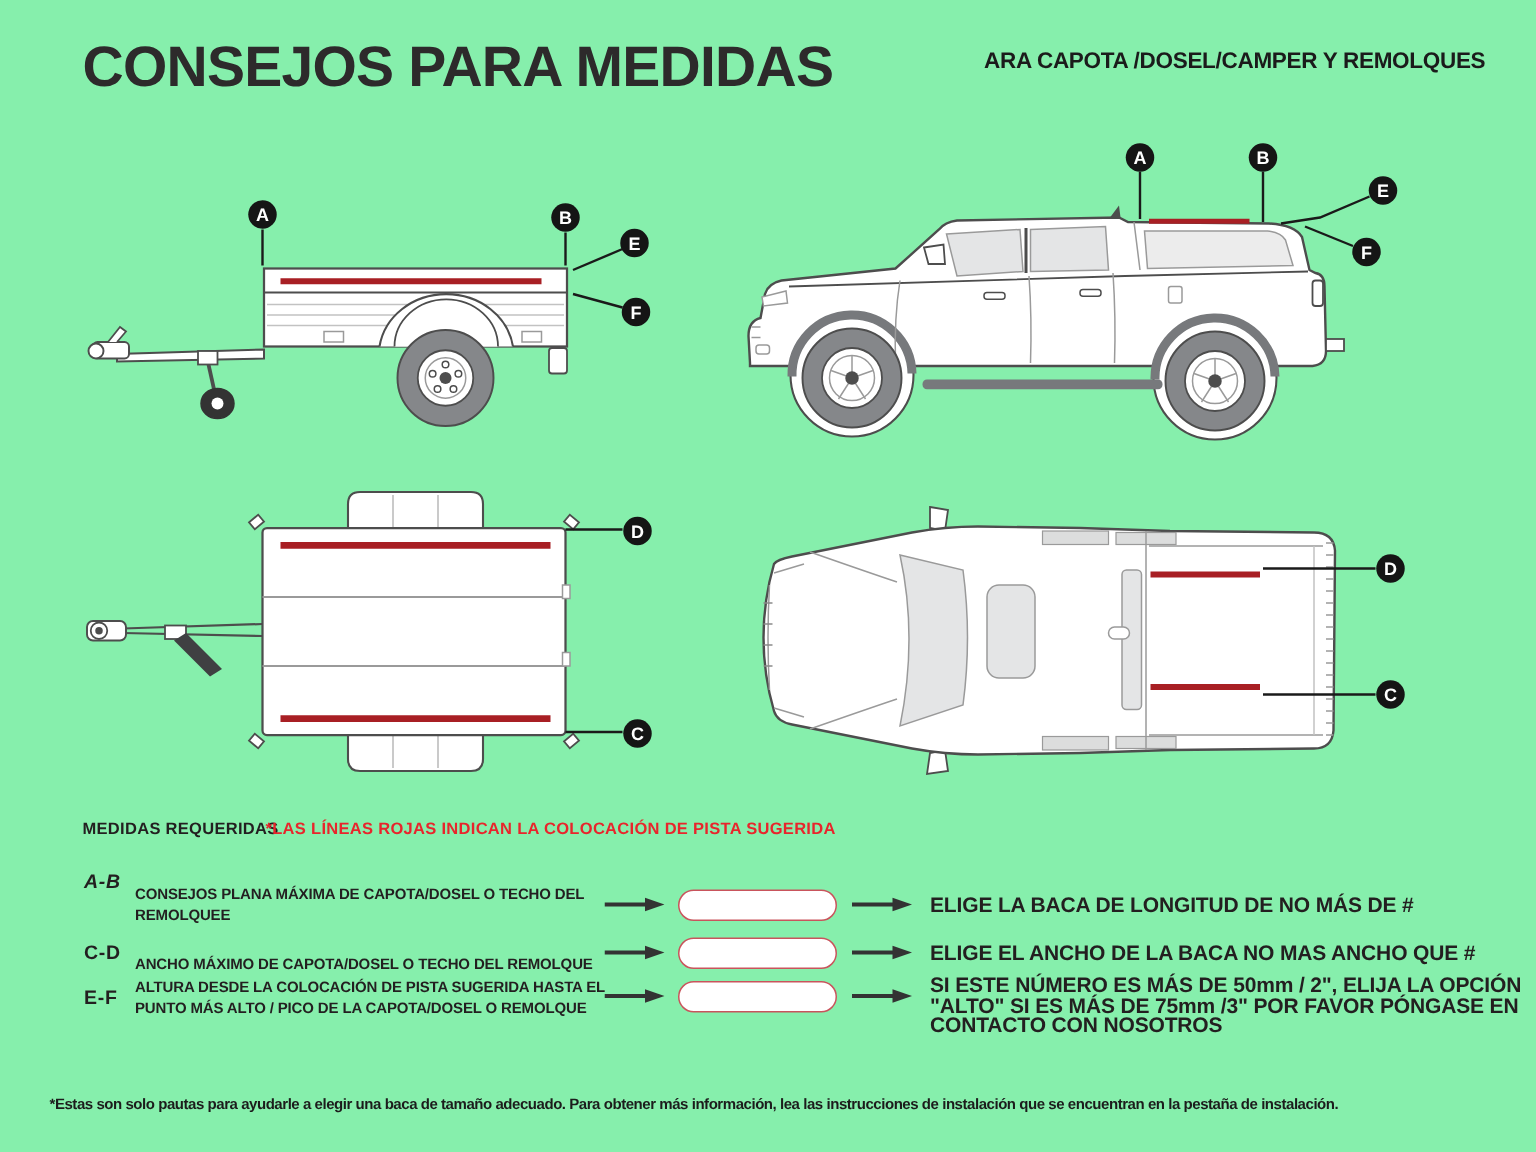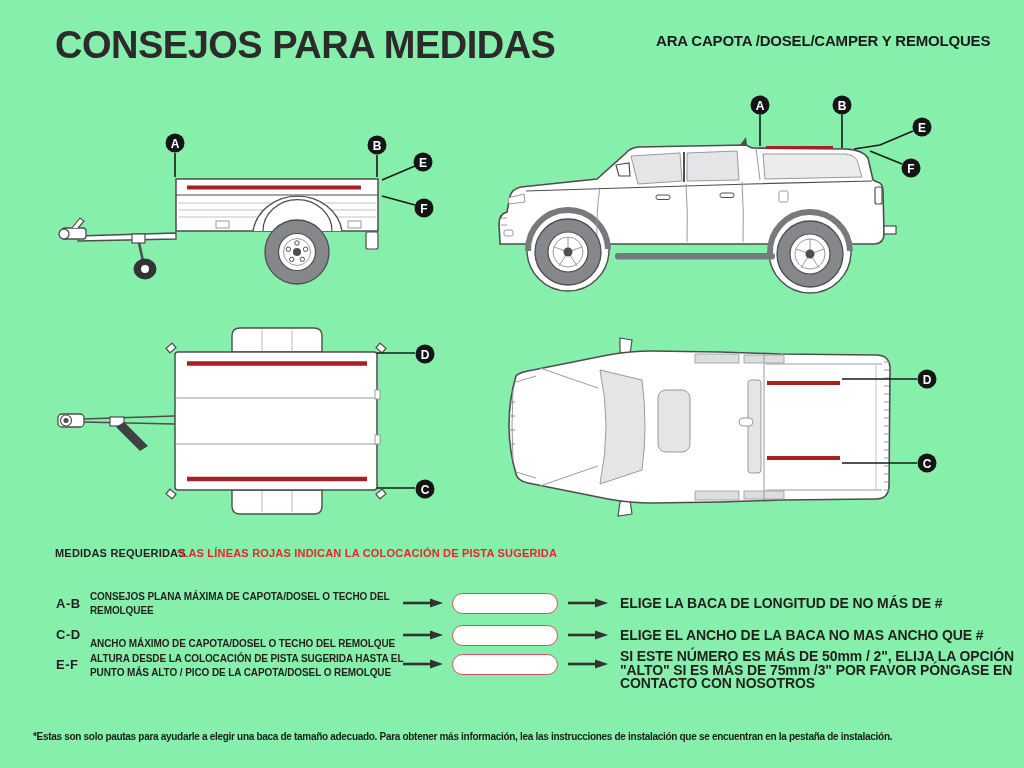--- a/index.html
+++ b/index.html
@@ -264,21 +264,21 @@
       </g>
     <g>
         <circle class="marker-circle" cx="447" cy="133" r="9.5"></circle>
         <text class="marker-letter" x="447" y="137.5">C</text>
       </g>
   </svg>
 
   <div class="sec-label">MEDIDAS REQUERIDAS</div>
   <div class="sec-note">*LAS LÍNEAS ROJAS INDICAN LA COLOCACIÓN DE PISTA SUGERIDA</div>
 
-  <span class="mkey" style="top:596px;">A-B</span>
+  <span class="mkey" style="top:580px;font-style:italic;">A-B</span>
   <span class="mdesc" style="top:590px;">CONSEJOS PLANA MÁXIMA DE CAPOTA/DOSEL O TECHO DEL REMOLQUEE</span>
   <svg class="arr" style="left:403px;top:598px;" viewBox="0 0 40 10">
       <line x1="0" y1="5" x2="29" y2="5" stroke="#333" stroke-width="2.6"></line>
       <polygon points="27,0.5 40,5 27,9.5" fill="#333"></polygon>
     </svg>
   <div class="pill" style="left:452px;top:593px;"></div>
   <svg class="arr" style="left:568px;top:598px;" viewBox="0 0 40 10">
       <line x1="0" y1="5" x2="29" y2="5" stroke="#333" stroke-width="2.6"></line>
       <polygon points="27,0.5 40,5 27,9.5" fill="#333"></polygon>
     </svg>

